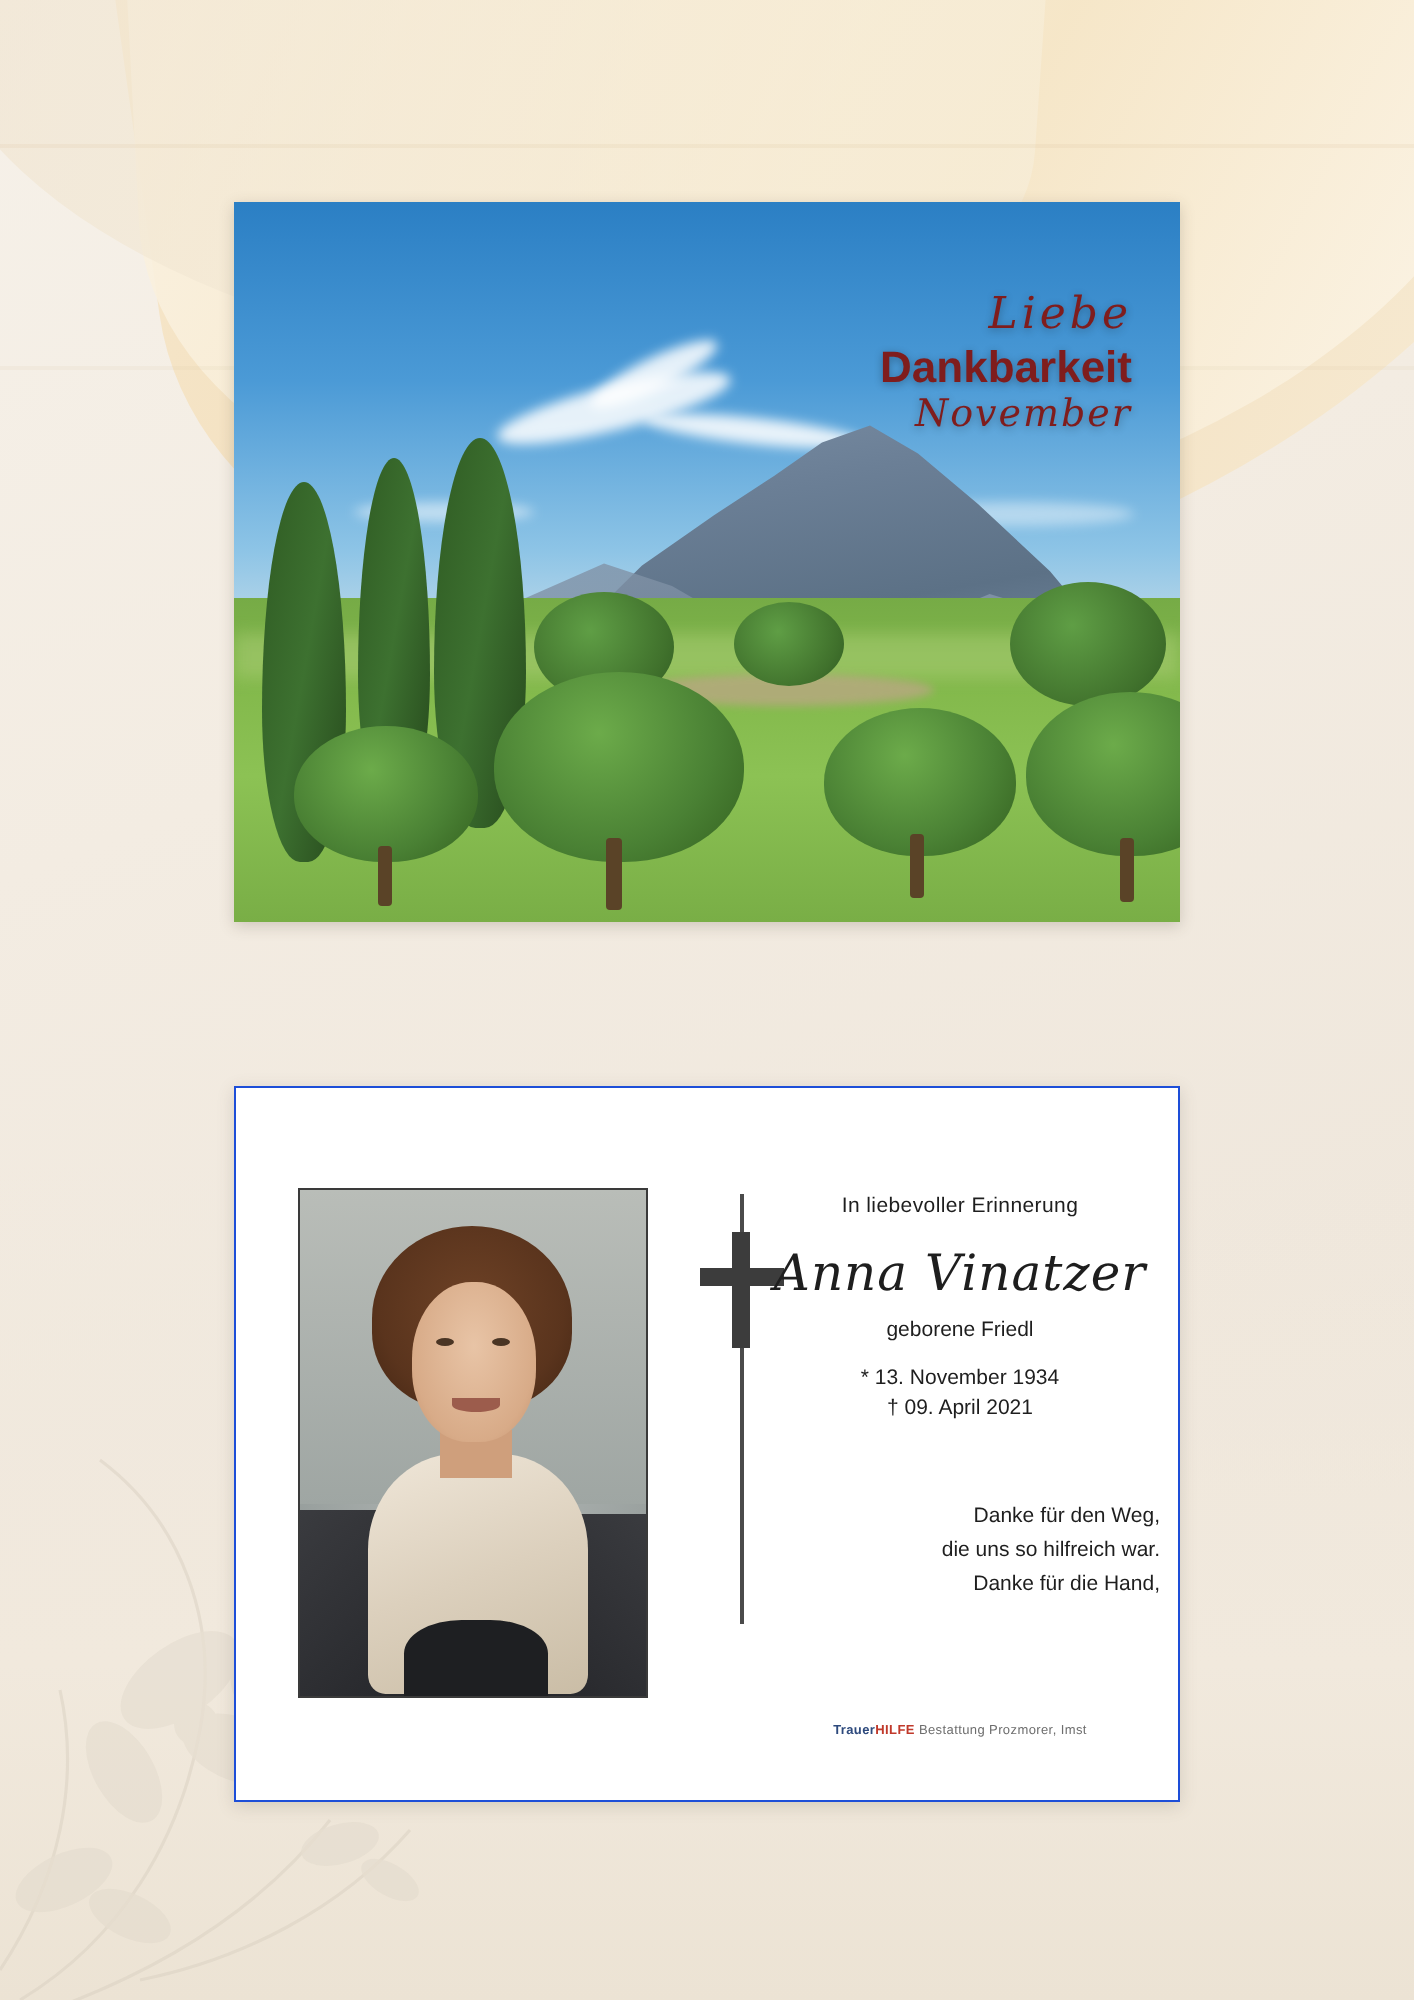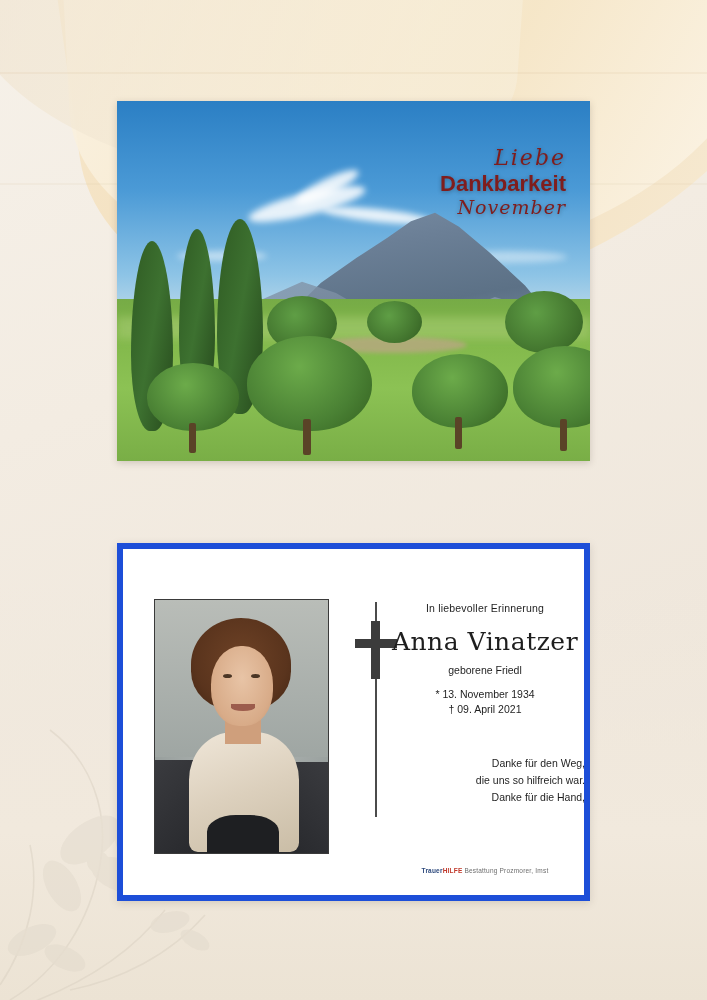--- a/index.html
+++ b/index.html
@@ -229,21 +229,21 @@
   }
 
   
   .memorial-card {
     position: absolute;
     left: 117px;
     top: 543px;
     width: 473px;
     height: 358px;
     background: #ffffff;
-    border: 6px solid #1d4ed8;
+    border: 1px solid #1d4ed8;
     box-shadow: 0 2px 8px rgba(90,80,65,.18);
     box-sizing: border-box;
   }
   .portrait-frame {
     position: absolute;
     left: 31px;
     top: 50px;
     width: 175px;
     height: 255px;
     border: 1px solid #3a3a3a;
@@ -370,20 +370,21 @@
     text-align: center;
     color: #1e1e1e;
   }
   .mem-intro {
     font-size: 10.5px;
     letter-spacing: .2px;
     margin-bottom: 13px;
   }
   .mem-name {
     font-family: "DejaVu Serif", serif;
+    font-style: italic;
     font-size: 25px;
     letter-spacing: .5px;
     margin-bottom: 8px;
     white-space: nowrap;
   }
   .mem-born {
     font-size: 10.5px;
     margin-bottom: 11px;
   }
   .mem-date {

